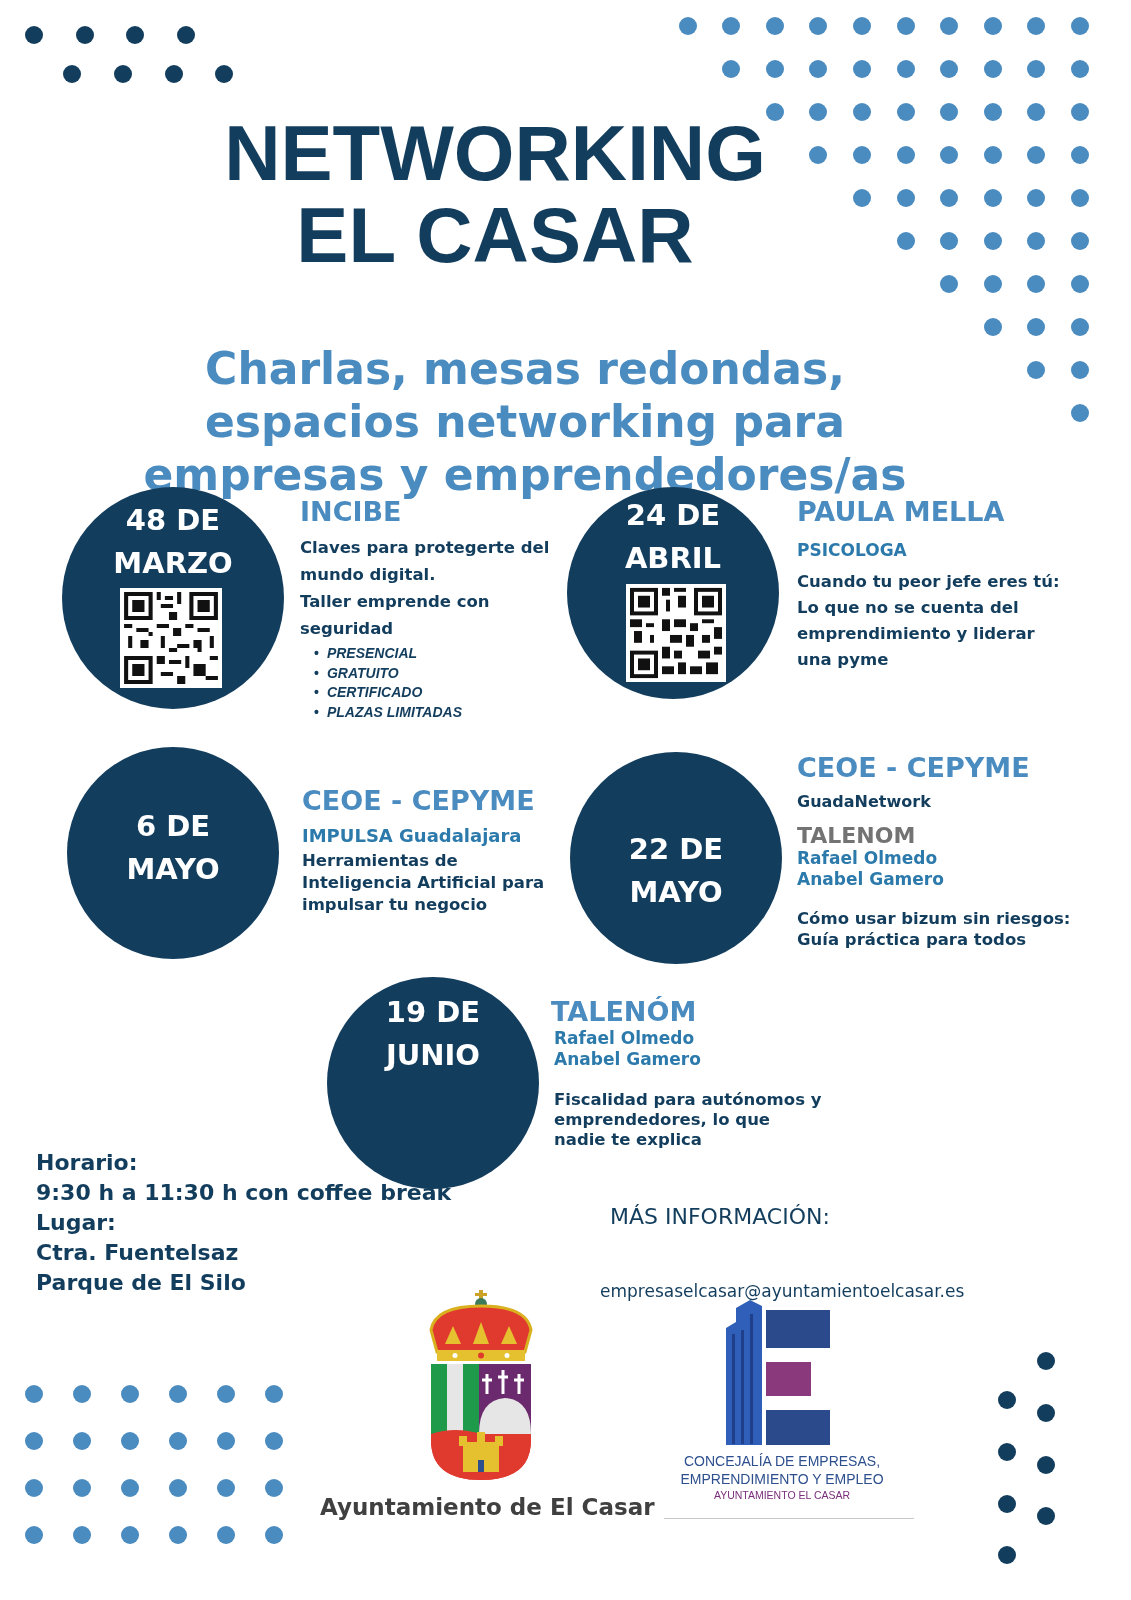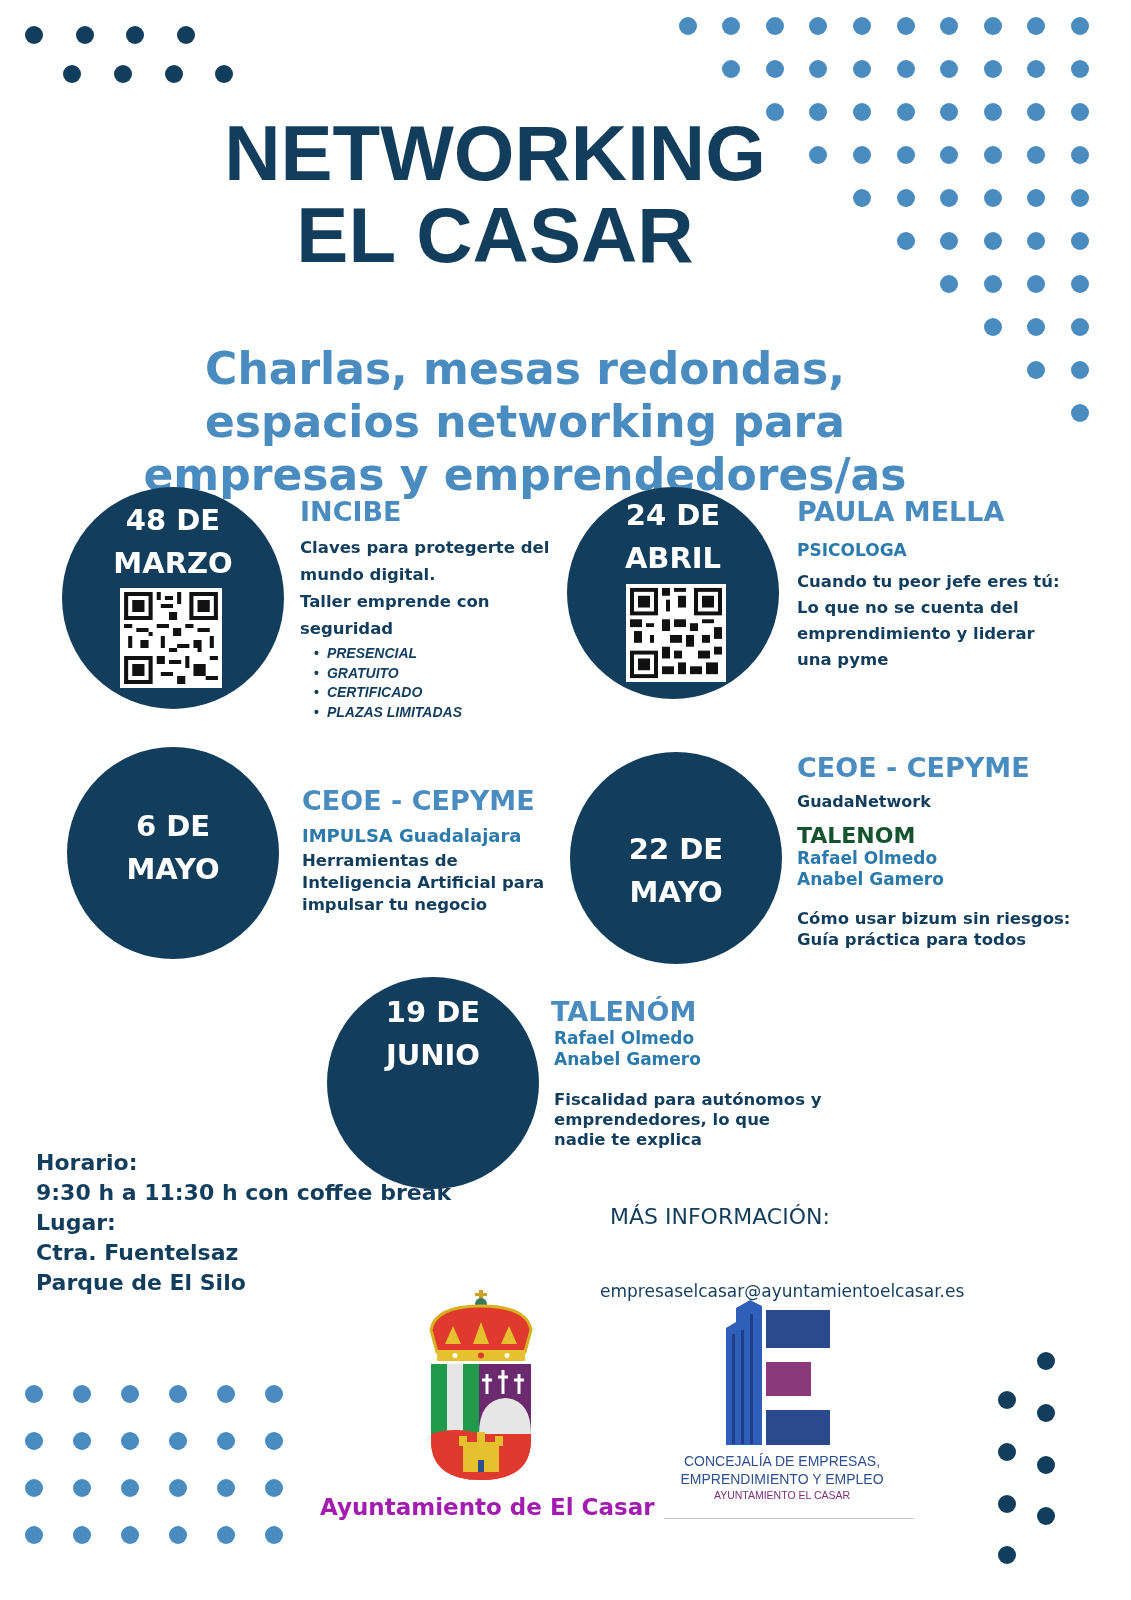--- a/index.html
+++ b/index.html
@@ -17,21 +17,21 @@
   .qr svg { display:block; width:100%; height:100%; }
   .org { color:#4a8bc0; font-weight:700; font-size:27px; line-height:32px; }
   .sub { color:#2c7aab; font-weight:700; font-size:17px; line-height:21px; }
   .desc { color:#133d5d; font-weight:700; font-size:16.5px; line-height:27px; }
   .desc.tight { line-height:22px; }
   .bullets { list-style:none; margin:2px 0 0 0; padding:0 0 0 14px; font-family:"Liberation Sans", sans-serif; font-weight:700; font-style:italic; font-size:14px; line-height:19.5px; color:#133d5d; }
   .bullets li::before { content:"•"; font-style:normal; margin-right:8px; }
   .info { position:absolute; left:36px; font-weight:700; font-size:22px; line-height:30px; color:#133d5d; }
   .more-title { position:absolute; left:610px; top:1204px; font-weight:400; font-size:22px; color:#133d5d; }
   .email { position:absolute; left:600px; top:1281px; font-size:17px; color:#133d5d; font-weight:400; }
-  .footer-label { position:absolute; left:320px; top:1494px; font-weight:700; font-size:23px; color:#a21caf; }
+  .footer-label { position:absolute; left:320px; top:1494px; font-weight:700; font-size:23px; color:#404040; }
   .concejalia { position:absolute; left:664px; top:1452px; width:236px; text-align:center; font-family:"Liberation Sans", sans-serif; color:#2d4f8e; font-size:14px; line-height:18px; }
   .concejalia .small { color:#7a2e7b; font-size:10.5px; line-height:14px; }
   .underline { position:absolute; left:664px; top:1518px; width:250px; height:1px; background:#c8c8c8; }
 </style>
 </head>
 <body>
 
 <div>
   <div class="dot dark" style="left:25px;top:26px"></div>
   <div class="dot dark" style="left:76px;top:26px"></div>
@@ -279,21 +279,21 @@
   </div>
 </div>
 
 <div class="circle" style="left:570px;top:752px;width:212px;height:212px">
   <div class="date" style="margin-top:76px">22 DE</div>
   <div class="date">MAYO</div>
 </div>
 <div class="abs" style="left:797px;top:752px;width:290px">
   <div class="org">CEOE - CEPYME</div>
   <div class="desc" style="margin-top:8px;font-size:16px;line-height:20px">GuadaNetwork</div>
-  <div class="org" style="margin-top:12px;font-size:22px;line-height:24px;color:#14532d">TALENOM</div>
+  <div class="org" style="margin-top:12px;font-size:22px;line-height:24px;color:#737373">TALENOM</div>
   <div class="sub" style="line-height:21px">
     <div>Rafael Olmedo</div>
     <div>Anabel Gamero</div>
   </div>
   <div class="desc" style="margin-top:18px;line-height:21px">
     <div>Cómo usar bizum sin riesgos:</div>
     <div>Guía práctica para todos</div>
   </div>
 </div>
 

